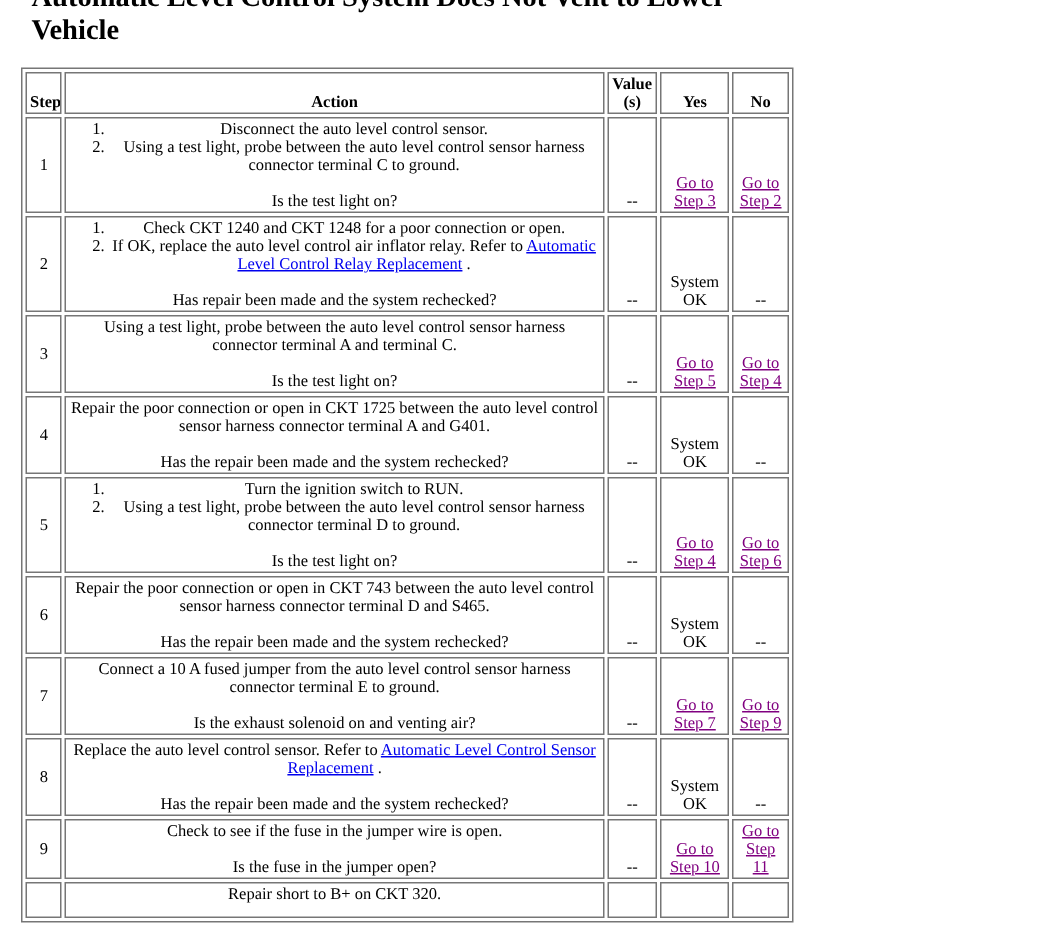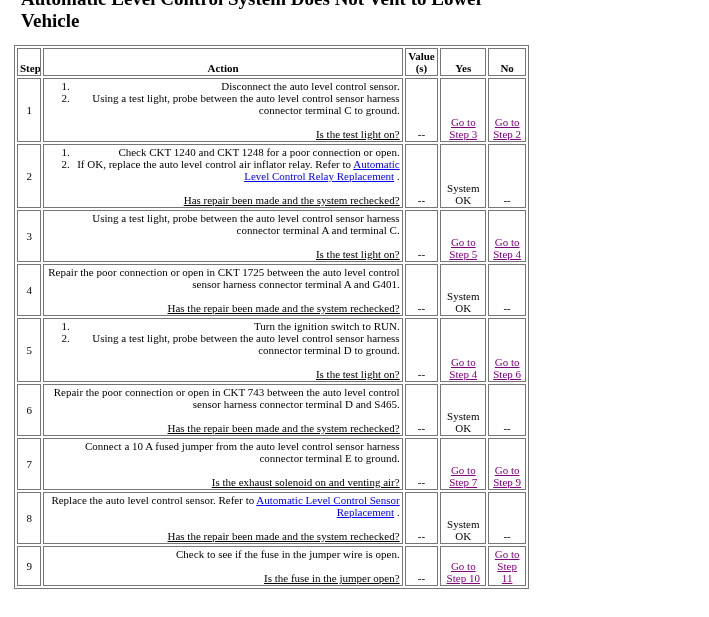--- a/index.html
+++ b/index.html
@@ -38,28 +38,28 @@
     overflow: hidden;
   }
   th {
     font-weight: bold;
     vertical-align: bottom;
     text-align: center;
     font-size: 11px;
     line-height: 12px;
   }
   td.step-cell  { text-align: center; vertical-align: middle; }
-  td.action-cell{ vertical-align: top; text-align: right; margin-left: 16px; }
+  td.action-cell{ vertical-align: top; text-align: center; margin-left: 16px; }
   td.value-cell, td.yes-cell, td.no-cell {
     text-align: center;
     vertical-align: bottom;
   }
   ol.action-list { margin: 0; padding-left: 26px; }
   ol.action-list li { margin: 0; padding: 0; }
-  .question { margin-top: 12px; text-decoration: underline; }
+  .question { margin-top: 12px; }
   a.ref-link  { color: #0000EE; text-decoration: underline; }
   a.goto-link { color: #800080; text-decoration: underline; margin-top: 48px; }
   tbody tr:last-child td { height: 20px; }
 </style>
 </head>
 <body>
 
 <div class="page">
   <h1 class="doc-title">Automatic Level Control System Does Not Vent to Lower Vehicle</h1>
 
@@ -173,15 +173,24 @@
         <tr>
           <td class="step-cell">9</td>
           <td class="action-cell">
             <div>Check to see if the fuse in the jumper wire is open.</div>
             <div class="question">Is the fuse in the jumper open?</div>
           </td>
           <td class="value-cell">--</td>
           <td class="yes-cell"><a href="#" class="goto-link">Go to Step 10</a></td>
           <td class="no-cell"><a href="#" class="goto-link">Go to Step 11</a></td>
         </tr>
+        <tr>
+          <td class="step-cell"></td>
+          <td class="action-cell">
+            <div>Repair short to B+ on CKT 320.</div>
+          </td>
+          <td class="value-cell"></td>
+          <td class="yes-cell"></td>
+          <td class="no-cell"></td>
+        </tr>
       </tbody>
   </table>
 </div>
 
 </body></html>

